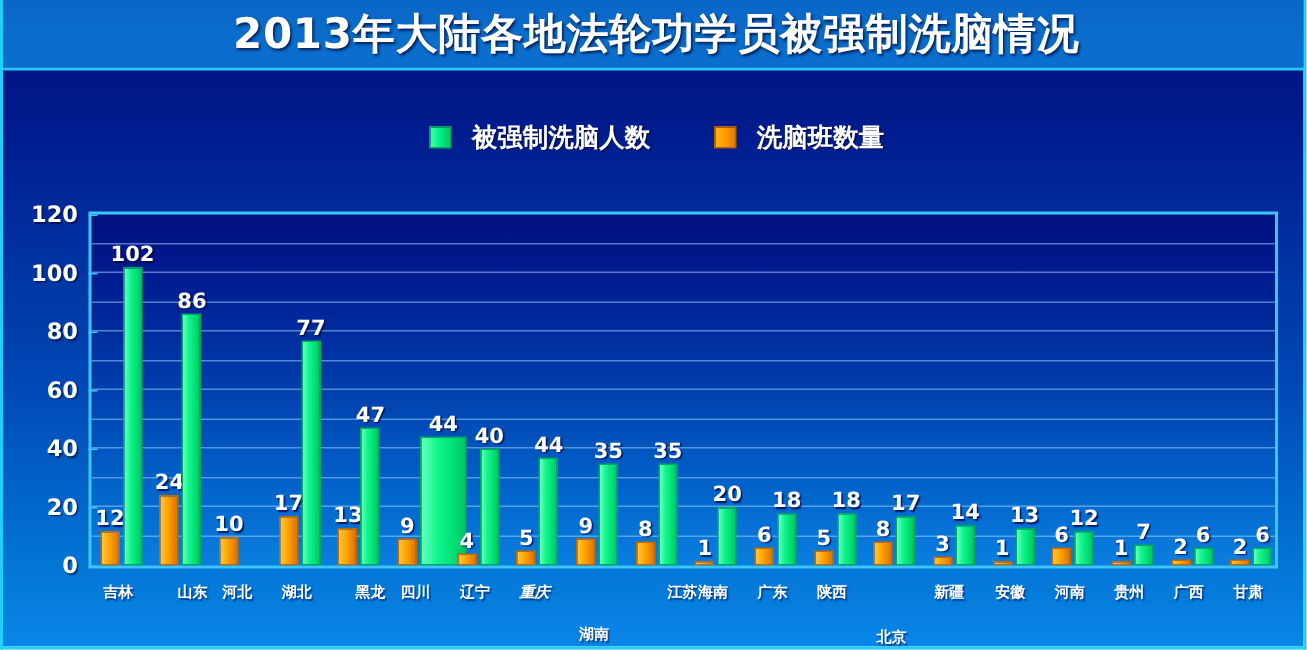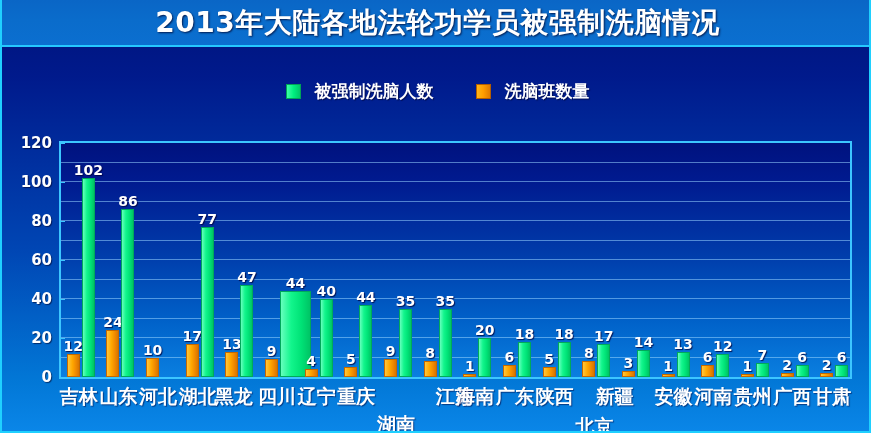--- a/index.html
+++ b/index.html
@@ -171,21 +171,21 @@
     left: 57px;
     top: 385px;
     width: 793px;
     height: 30px;
   }
   .cat-label {
     position: absolute;
     top: 0;
     text-align: center;
     color: #ffffff;
-    font-size: 19px;
+    font-size: 10px;
     font-weight: bold;
     white-space: nowrap;
     line-height: 22px;
     text-shadow: 1px 1px 1px rgba(0,0,60,0.55);
   }
 </style>
 </head>
 <body>
 
 <div class="page">
@@ -347,34 +347,34 @@
           </div>
           <div class="bar green" style="left: 774.175px; width: 13px; height: 11.7px;">
             <span class="bar-value">6</span>
           </div>
         </div>
     </div>
   </div>
 
   <div class="cat-layer" id="cats">
       <div class="cat-label" style="left: 0px; width: 39.65px;">吉林</div>
-      <div class="cat-label" style="left: 39.65px; width: 39.65px;">山东</div>
+      <div class="cat-label" style="left: 39.65px; width: 39.65px; text-align: right;">山东</div>
       <div class="cat-label" style="left: 79.3px; width: 39.65px;">河北</div>
       <div class="cat-label" style="left: 118.95px; width: 39.65px;">湖北</div>
-      <div class="cat-label" style="left: 155px; width: 39.65px;">黑龙</div>
+      <div class="cat-label" style="left: 168px; width: 39.65px;">黑龙</div>
       <div class="cat-label" style="left: 198.25px; width: 39.65px;">四川</div>
       <div class="cat-label" style="left: 237.9px; width: 39.65px;">辽宁</div>
-      <div class="cat-label" style="left: 277.55px; width: 39.65px;">重庆</div>
+      <div class="cat-label" style="left: 277.55px; width: 39.65px; font-style: italic;">重庆</div>
       <div class="cat-label" style="left: 317.2px; width: 39.65px; margin-top: 28px;">湖南</div>
       <div class="cat-label" style="left: 376px; width: 39.65px;">江苏</div>
       <div class="cat-label" style="left: 396.5px; width: 39.65px;">海南</div>
       <div class="cat-label" style="left: 436.15px; width: 39.65px;">广东</div>
       <div class="cat-label" style="left: 475.8px; width: 39.65px;">陕西</div>
       <div class="cat-label" style="left: 515.45px; width: 39.65px; margin-top: 30px;">北京</div>
-      <div class="cat-label" style="left: 536px; width: 39.65px;">新疆</div>
+      <div class="cat-label" style="left: 554px; width: 39.65px;">新疆</div>
       <div class="cat-label" style="left: 594.75px; width: 39.65px;">安徽</div>
       <div class="cat-label" style="left: 634.4px; width: 39.65px;">河南</div>
       <div class="cat-label" style="left: 674.05px; width: 39.65px;">贵州</div>
       <div class="cat-label" style="left: 713.7px; width: 39.65px;">广西</div>
       <div class="cat-label" style="left: 753.35px; width: 39.65px;">甘肃</div>
     </div>
 
 <div class="ytick-mark" style="top: 377px;"></div>
     <div class="ytick-mark" style="top: 338px;"></div>
     <div class="ytick-mark" style="top: 299px;"></div>

